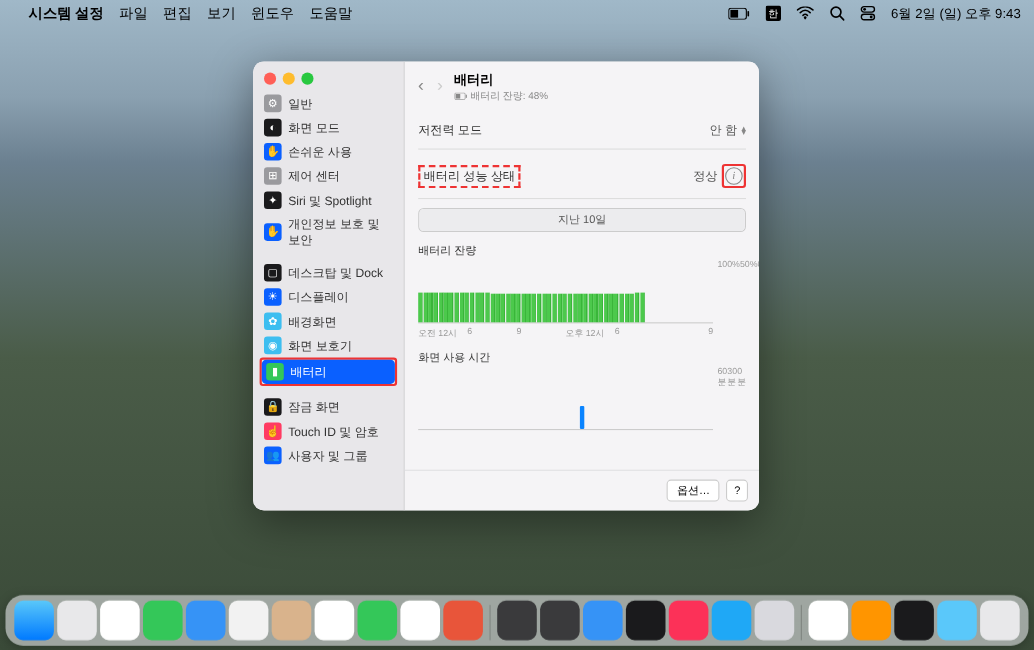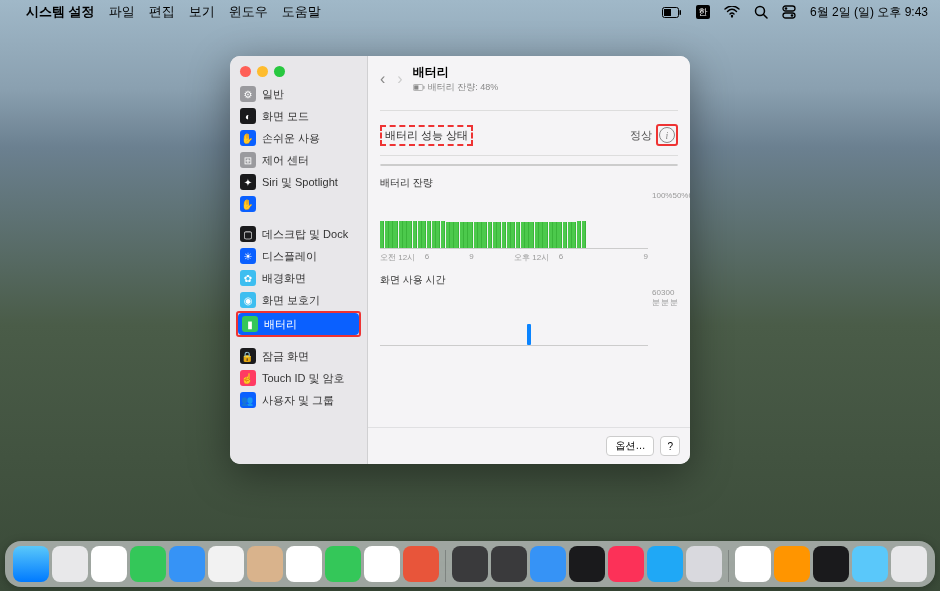--- a/index.html
+++ b/index.html
@@ -1,21 +1,21 @@
 <!DOCTYPE html>
 <html><head>
 <meta charset="utf-8">
 <style>
 * { margin: 0; padding: 0; box-sizing: border-box; font-family: -apple-system, "SF Pro", "Helvetica Neue", sans-serif; }
 body { width: 940px; height: 591px; overflow: hidden; position: relative; background: linear-gradient(to bottom, #a0b8c8 0%, #8aa0b0 15%, #6b8090 25%, #4a5c48 55%, #3a4a38 100%); }
 
 
 .menubar { height: 24px; background: rgba(0,0,0,0.0); display: flex; align-items: center; padding: 0 12px; color: #000; font-size: 13px; font-weight: 400; position: relative; z-index: 10; }
 .menubar .apple { font-size: 15px; margin-right: 14px; }
-.menubar .appname { font-weight: 600; margin-right: 14px; }
+.menubar .appname { font-weight: 600; margin-right: 14px; font-family: Liberation Serif, serif; }
 .menubar .menu { margin-right: 14px; }
 .menubar .right { margin-left: auto; display: flex; align-items: center; gap: 14px; font-size: 12px; }
 .menubar .icon { display: inline-flex; align-items: center; }
 
 
 .window { position: absolute; left: 230px; top: 56px; width: 460px; height: 408px; background: #f2f2f4; border-radius: 10px; box-shadow: 0 10px 40px rgba(0,0,0,0.4); display: flex; overflow: hidden; }
 .sidebar { width: 138px; background: #e8e7ea; border-right: 1px solid #d0d0d2; display: flex; flex-direction: column; }
 .traffic { display: flex; gap: 6px; padding: 10px 10px 6px; }
 .traffic span { width: 11px; height: 11px; border-radius: 50%; display: inline-block; }
 .tl-close { background: #ff5f57; } .tl-min { background: #febc2e; } .tl-max { background: #28c840; }
@@ -142,20 +142,21 @@
         <div class="sbitem">
           <span class="sbicon" style="background: rgb(154, 154, 158);">⊞</span>
           <span>제어 센터</span>
         </div>
         <div class="sbitem">
           <span class="sbicon" style="background: rgb(26, 26, 28);">✦</span>
           <span>Siri 및 Spotlight</span>
         </div>
         <div class="sbitem">
           <span class="sbicon" style="background: rgb(10, 96, 255);">✋</span>
+          <span>개인정보 보호 및 보안</span>
         </div>
         <div class="sbsep"></div>
         <div class="sbitem">
           <span class="sbicon" style="background: rgb(26, 26, 28);">▢</span>
           <span>데스크탑 및 Dock</span>
         </div>
         <div class="sbitem">
           <span class="sbicon" style="background: rgb(10, 96, 255);">☀</span>
           <span>디스플레이</span>
         </div>
@@ -200,30 +201,38 @@
           <svg width="12" height="7" viewBox="0 0 20 11">
               <rect x="0.5" y="0.5" width="16" height="10" rx="2" fill="none" stroke="#888"></rect>
               <rect x="2" y="2" width="7" height="7" fill="#888"></rect>
               <rect x="17.5" y="3" width="1.5" height="5" rx="0.7" fill="#888"></rect>
             </svg>
           <span>배터리 잔량: 48%</span>
         </div>
       </div>
     </div>
     <div class="cbody">
+      <div class="row">
+        <span class="rowlabel">저전력 모드</span>
+        <span class="rowvalue">
+            <span>안 함</span>
+            <span class="updown">▴<br>▾</span>
+          </span>
+      </div>
       <div class="divider"></div>
       <div class="row">
         <span class="redbox">배터리 성능 상태</span>
         <span class="rowvalue">
           <span>정상</span>
           <span class="redsolid"><span class="infocircle">i</span></span>
         </span>
       </div>
       <div class="divider"></div>
       <div class="seg">
+        <div class="unsel">지난 10일</div>
       </div>
 
 
       <div class="chart">
         <div class="chart-title">배터리 잔량</div>
         <div class="chart-area">
           <div class="chart-plot battery" id="batchart">
               <div class="bar" style="height: 26.88px;"></div>
               <div class="bar" style="height: 26.88px;"></div>
               <div class="bar" style="height: 26.88px;"></div>

